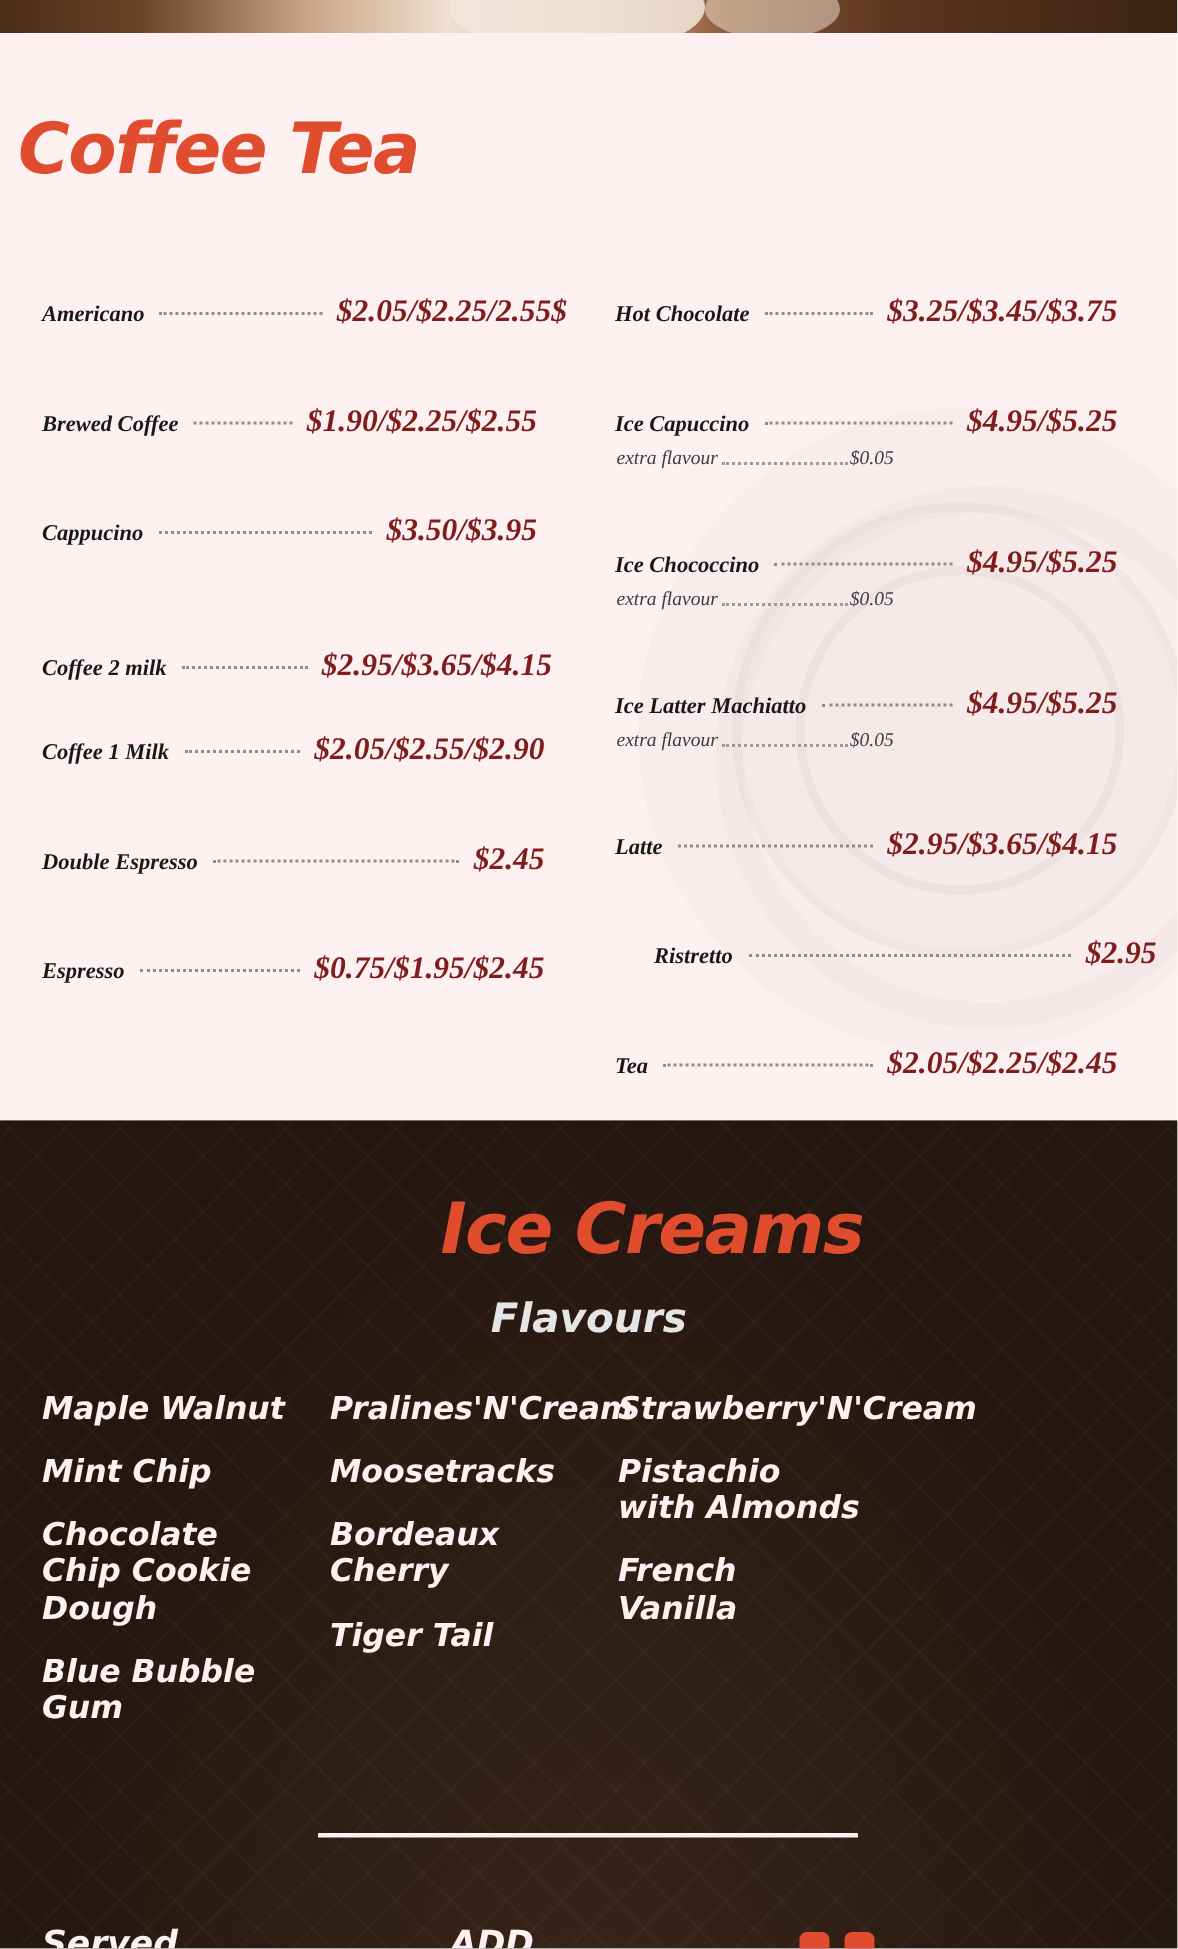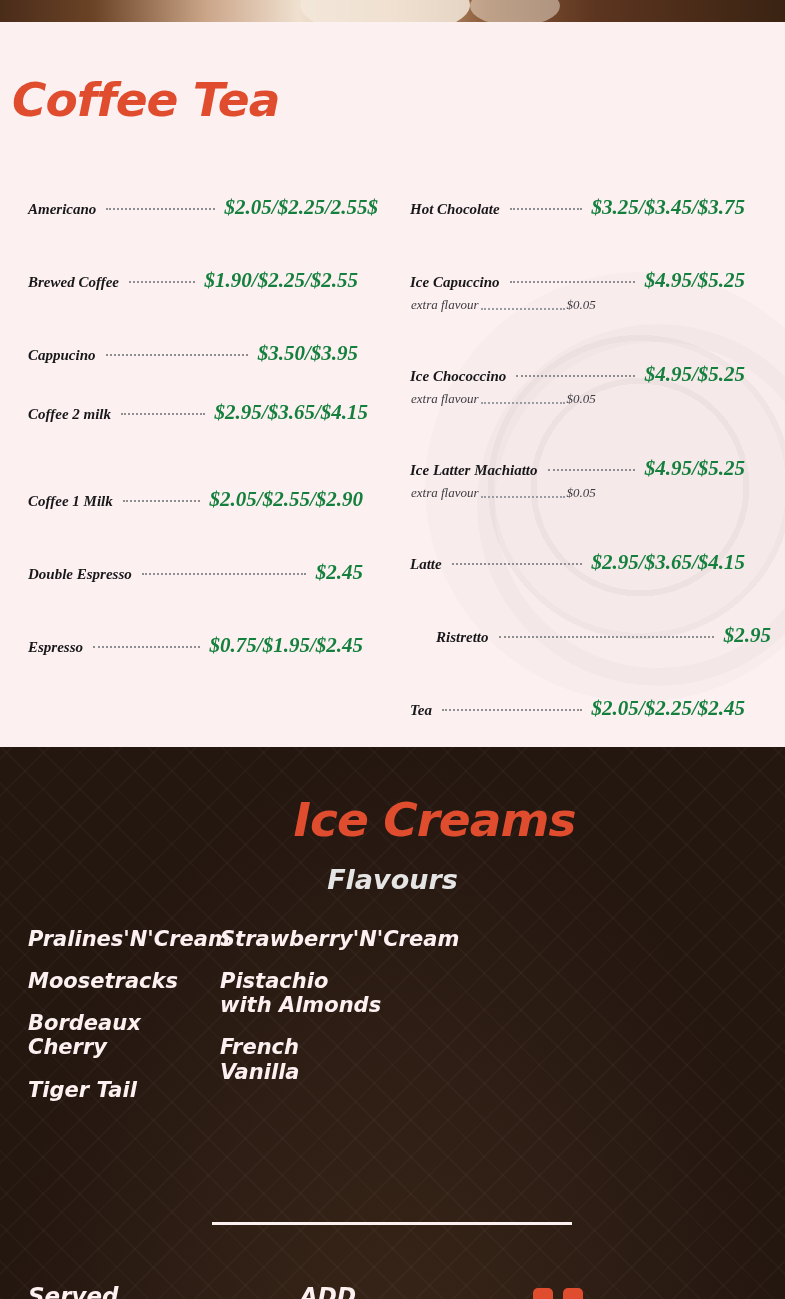--- a/index.html
+++ b/index.html
@@ -108,21 +108,21 @@
     flex: 1 1 auto;
     margin: 0 10px;
     border-bottom: 2px dotted #8d8d92;
     transform: translateY(-4px);
     min-width: 20px;
   }
   .item-price {
     font-family: "Liberation Serif", serif;
     font-weight: 700;
     font-size: 21px;
-    color: #15803d;
+    color: #7f1d1d;
     white-space: nowrap;
   }
   .item-sub {
     display: flex;
     align-items: flex-end;
     margin-top: 4px;
     padding-left: 1px;
   }
   .sub-name {
     font-family: "Liberation Serif", serif;
@@ -279,21 +279,21 @@
         </div>
 
         <div class="item" style="position:absolute;top:174px;left:0;width:330px;">
           <div class="item-row">
             <span class="item-name">Cappucino</span>
             <span class="dots"></span>
             <span class="item-price">$3.50/$3.95</span>
           </div>
         </div>
 
-        <div class="item" style="position:absolute;top:233px;left:0;width:340px;">
+        <div class="item" style="position:absolute;top:264px;left:0;width:340px;">
           <div class="item-row">
             <span class="item-name">Coffee 2 milk</span>
             <span class="dots"></span>
             <span class="item-price">$2.95/$3.65/$4.15</span>
           </div>
         </div>
 
         <div class="item" style="position:absolute;top:320px;left:0;width:335px;">
           <div class="item-row">
             <span class="item-name">Coffee 1 Milk</span>
@@ -398,20 +398,26 @@
   </section>
 
   <section class="ice-section">
     <div class="cone-bg"></div>
 
     <h2 class="ice-title">Ice Creams</h2>
     <h3 class="ice-sub">Flavours</h3>
 
     <div class="flavour-grid">
 
+      <div class="flavour-col">
+        <div class="flavour">Maple Walnut</div>
+        <div class="flavour">Mint Chip</div>
+        <div class="flavour">Chocolate Chip Cookie Dough</div>
+        <div class="flavour">Blue Bubble Gum</div>
+      </div>
 
 
       <div class="flavour-col">
         <div class="flavour">Pralines'N'Cream</div>
         <div class="flavour">Moosetracks</div>
         <div class="flavour">Bordeaux Cherry</div>
         <div class="flavour">Tiger Tail</div>
       </div>
 
       <div class="flavour-col">

